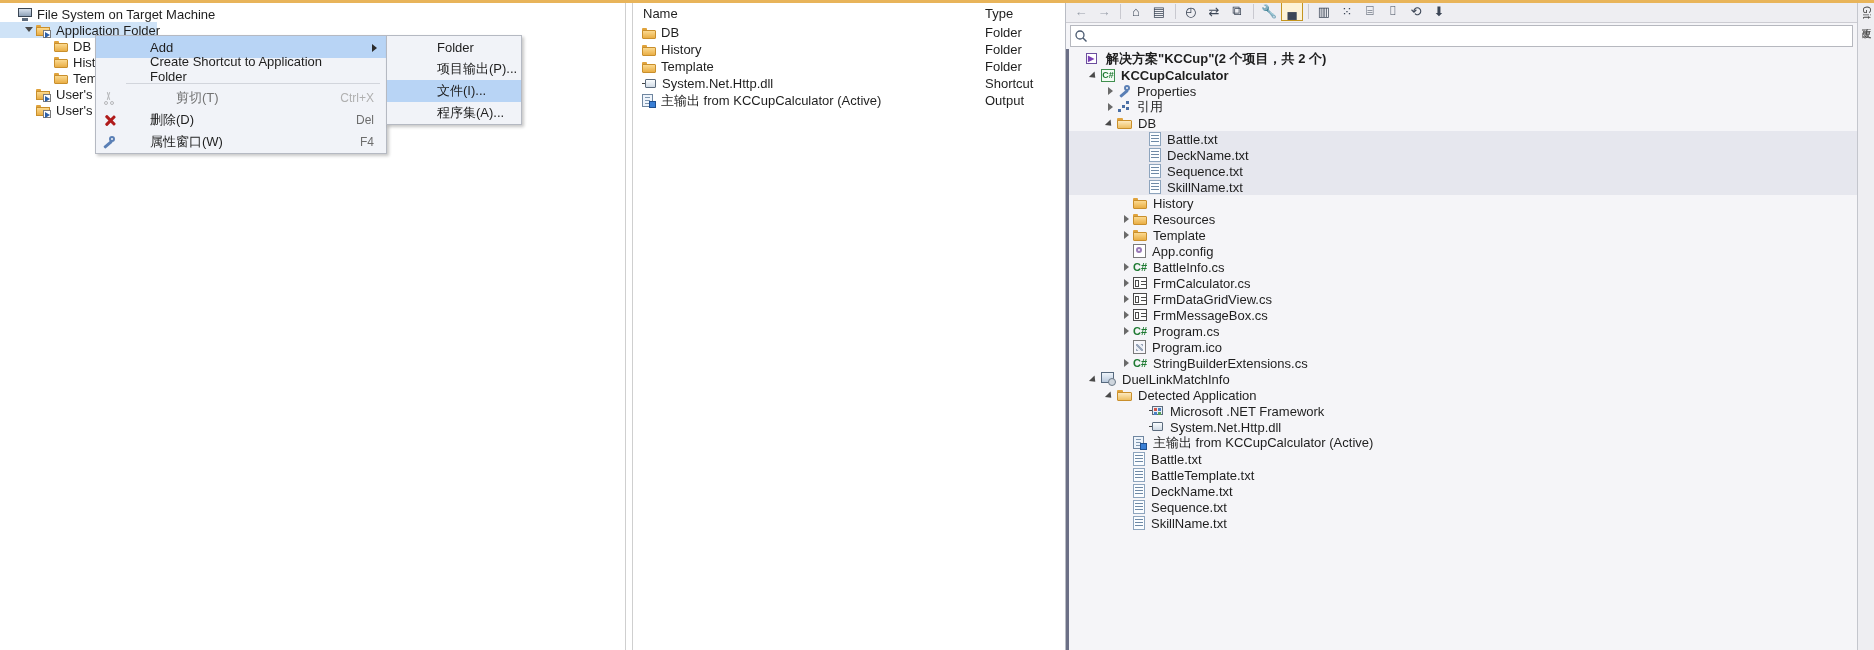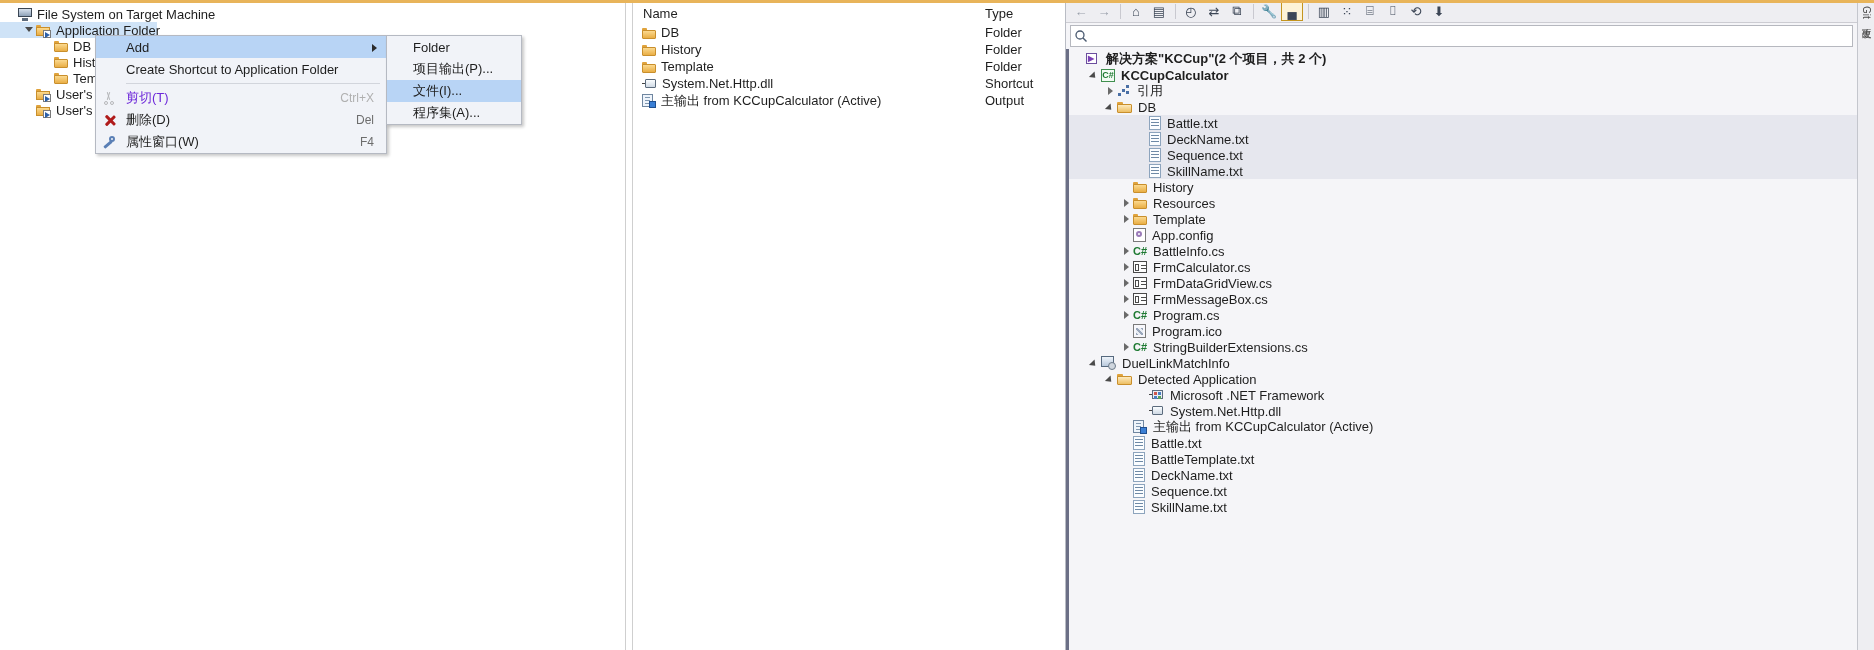--- a/index.html
+++ b/index.html
@@ -119,28 +119,28 @@
   .tree-row .lbl{margin-left:5px;}
   .expander{width:14px;height:14px;position:relative;flex:none;}
   .expander.open:after{content:"";position:absolute;left:3px;top:4px;
     border-left:4px solid transparent;border-right:4px solid transparent;border-top:5px solid #4a4a4a;}
   .sel-blue{background:#cfe3f7;}
 
   
   .ctx{position:absolute;background:#f1f3f8;border:1px solid #b5b9c2;
     box-shadow:2px 2px 3px rgba(0,0,0,.22);z-index:50;}
   .ctx-item{display:flex;align-items:center;height:22px;font-size:13px;color:#1e1e1e;
-    padding:0 0 0 0;position:relative;}
+    padding:0 0 0 0;position:relative;gap:24px;}
   .ctx-item .gutter{width:26px;height:22px;display:flex;align-items:center;justify-content:center;flex:none;}
   .ctx-item .txt{flex:1;padding-left:4px;}
   .ctx-item .acc{color:#6d6d6d;padding-right:12px;font-size:12px;}
   .ctx-item .arrow{position:absolute;right:9px;top:8px;
     border-top:4px solid transparent;border-bottom:4px solid transparent;border-left:5px solid #2b2b2b;}
   .ctx-item.hl{background:#b8d4f5;}
-  .ctx-item.dis .txt{color:#6d28d9;}
+  .ctx-item.dis .txt{color:#737373;margin-left:26px;}
   .ctx-item.dis .acc{color:#b0b0b0;}
   .ctx-sep{height:1px;background:#d2d5dc;margin:3px 6px 3px 30px;}
   .ic-cut{width:12px;height:13px;position:relative;opacity:.45;}
   .ic-cut:before,.ic-cut:after{content:"";position:absolute;left:5px;top:0;width:1px;height:8px;background:#6b6b6b;}
   .ic-cut:before{transform:rotate(18deg);}
   .ic-cut:after{transform:rotate(-18deg);}
   .ic-cut span{position:absolute;bottom:0;left:1px;width:4px;height:4px;border:1px solid #6b6b6b;
     border-radius:50%;box-sizing:border-box;box-shadow:6px 0 0 -1px transparent;}
   .ic-cut span.r{left:7px;}
   .ic-paste{width:11px;height:13px;border:1px solid #9b9b9b;box-sizing:border-box;
@@ -417,20 +417,26 @@
         </div>
         <div class="se-row bold">
           <span style="display: inline-block; width: 22px; flex: 0 0 auto;"></span>
           <span class="se-exp open"></span>
           <span class="icon ic-cs">C#</span>
           <span class="lbl">KCCupCalculator</span>
         </div>
         <div class="se-row">
           <span style="display: inline-block; width: 38px; flex: 0 0 auto;"></span>
           <span class="se-exp closed"></span>
+          <span class="icon ic-wrench"></span>
+          <span class="lbl">Properties</span>
+        </div>
+        <div class="se-row">
+          <span style="display: inline-block; width: 38px; flex: 0 0 auto;"></span>
+          <span class="se-exp closed"></span>
           <span class="icon ic-refs">
             <i></i>
             <i></i>
             <i></i>
             <i></i>
           </span>
           <span class="lbl">引用</span>
         </div>
         <div class="se-row">
           <span style="display: inline-block; width: 38px; flex: 0 0 auto;"></span>

